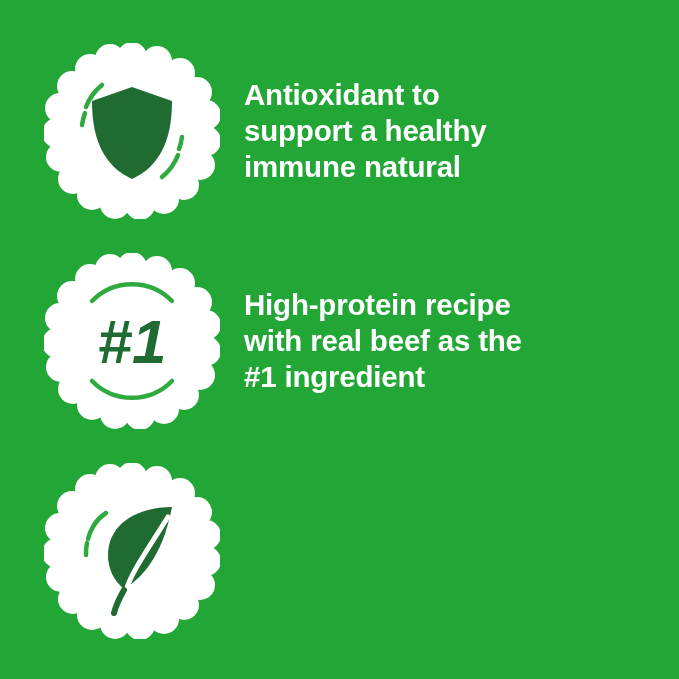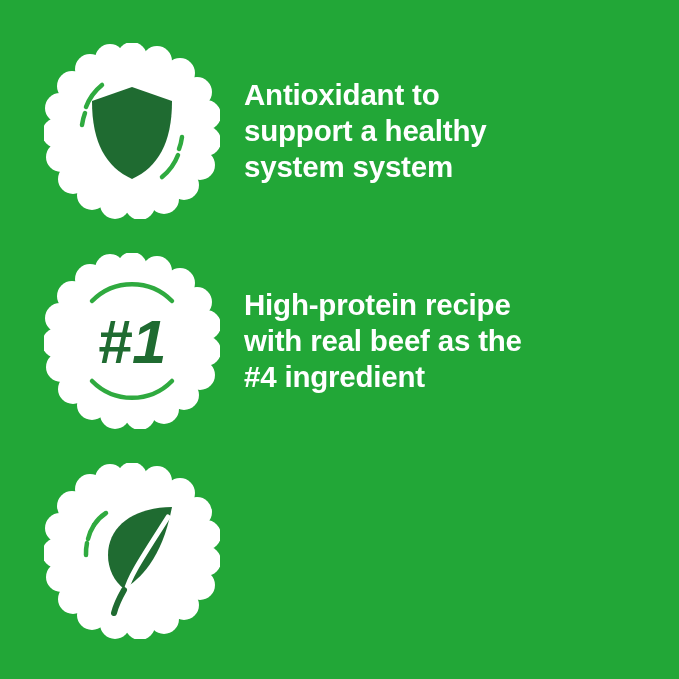--- a/index.html
+++ b/index.html
@@ -90,21 +90,21 @@
           <path d="M42 64 A52 52 0 0 1 58 42" stroke="#2faa3f" stroke-width="4.5" fill="none" stroke-linecap="round"></path>
           <path d="M38 82 A54 54 0 0 1 41 70" stroke="#2faa3f" stroke-width="4.5" fill="none" stroke-linecap="round"></path>
           <path d="M134 112 A52 52 0 0 1 118 134" stroke="#2faa3f" stroke-width="4.5" fill="none" stroke-linecap="round"></path>
           <path d="M138 94 A54 54 0 0 1 135 106" stroke="#2faa3f" stroke-width="4.5" fill="none" stroke-linecap="round"></path>
         </g>
         <path d="M88 44 L128 58 C128 100 114 124 88 136 C62 124 48 100 48 58 Z" fill="#1f6b31"></path>
       </svg>
     </div>
     <div class="feature-text">Antioxidant to
 support a healthy
-system system</div>
+immune natural</div>
   </div>
 
   <div class="feature-row row-2">
     <div class="badge">
       <svg viewBox="0 0 176 176" xmlns="http://www.w3.org/2000/svg">
         <g>
           <circle cx="88" cy="88" r="72" fill="#ffffff"></circle>
           <g fill="#ffffff">
             <circle cx="88" cy="14" r="15"></circle>
               <circle cx="113" cy="18" r="15"></circle>
@@ -129,21 +129,21 @@
         </g>
         <g>
           <path d="M48 48 A56 56 0 0 1 128 48" stroke="#2faa3f" stroke-width="4.5" fill="none" stroke-linecap="round"></path>
           <path d="M48 128 A56 56 0 0 0 128 128" stroke="#2faa3f" stroke-width="4.5" fill="none" stroke-linecap="round"></path>
         </g>
         <text x="88" y="110" text-anchor="middle" font-family="Liberation Sans, sans-serif" font-size="62" font-weight="bold" font-style="italic" fill="#1f6b31">#1</text>
       </svg>
     </div>
     <div class="feature-text">High-protein recipe
 with real beef as the
-#4 ingredient</div>
+#1 ingredient</div>
   </div>
 
   <div class="feature-row row-3">
     <div class="badge">
       <svg viewBox="0 0 176 176" xmlns="http://www.w3.org/2000/svg">
         <g>
           <circle cx="88" cy="88" r="72" fill="#ffffff"></circle>
           <g fill="#ffffff">
             <circle cx="88" cy="14" r="15"></circle>
               <circle cx="113" cy="18" r="15"></circle>

